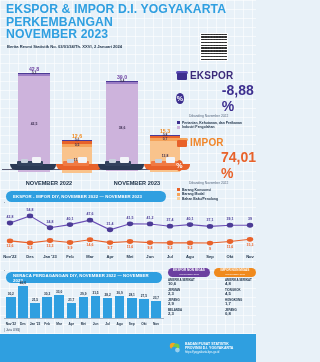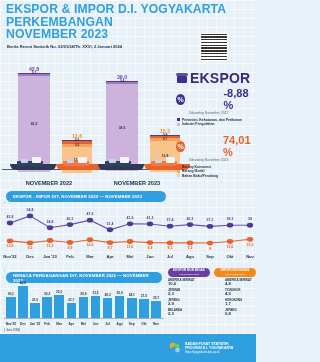--- a/index.html
+++ b/index.html
@@ -95,37 +95,37 @@
   .ei-head{ display:flex; align-items:center; gap:2px; }
   .box-icon{ width:12px; height:10px; position:relative; }
   .box-icon .lid{
     position:absolute; top:0; left:0; width:12px; height:3.4px;
     border-radius:1.5px;
   }
   .box-icon .body{
     position:absolute; top:2.6px; left:1px; width:10px; height:7px;
     border-radius:1px;
   }
-  .ei-title{ font-size:14px; font-weight:bold; letter-spacing:.2px; }
+  .ei-title{ font-size:10px; font-weight:bold; letter-spacing:.2px; }
   .ek .ei-title{ color:#3b2a7a; }
   .im .ei-title{ color:#f0862a; }
   .ek .lid{ background:#5b4bb5; }
   .ek .body{ background:#3d2f8f; }
   .im .lid{ background:#f5a35a; }
   .im .body{ background:#e8622a; }
 
   .ei-row{ display:flex; align-items:center; gap:2px; margin-top:1px; }
   .pct-badge{
     width:11px; height:11px; border-radius:50%;
     display:flex; align-items:center; justify-content:center;
     color:#fff; font-size:7px; font-weight:bold;
   }
   .ek .pct-badge{ background:#3d2f8f; }
   .im .pct-badge{ background:#e8622a; }
-  .pct-val{ font-size:11px; font-weight:bold;margin-left:36px; }
+  .pct-val{ font-size:14px; font-weight:bold;margin-left:36px; }
   .ek .pct-val{ color:#3d2f8f; }
   .im .pct-val{ color:#e8622a; }
   .ei-note{
     font-size:3.3px; color:#5b6b80; margin-left:13px; margin-top:0px;
   }
   .legend{ margin-top:2.5px; margin-left:1px; }
   .legend-item{ display:flex; align-items:center; gap:2px; margin-top:.6px; }
   .sw{ width:3px; height:3px; }
   .legend-item span{ font-size:3.4px; color:#1b2f45; font-weight:bold; }
 
@@ -320,20 +320,27 @@
           <span>Pertanian, Kehutanan, dan Perikanan</span>
         </div>
         <div class="legend-item">
           <i class="sw" style="background:#cdb3dc"></i>
           <span>Industri Pengolahan</span>
         </div>
       </div>
     </div>
 
     <div class="ei-block im" style="margin-top:8px">
+      <div class="ei-head">
+        <div class="box-icon">
+          <div class="lid"></div>
+            <div class="body"></div>
+        </div>
+        <div class="ei-title">IMPOR</div>
+      </div>
       <div class="ei-row">
         <div class="pct-badge">%</div>
         <div class="pct-val">74,01 %</div>
       </div>
       <div class="ei-note">Dibanding November 2022</div>
       <div class="legend">
         <div class="legend-item">
           <i class="sw" style="background:#e8622a"></i>
           <span>Barang Konsumsi</span>
         </div>

